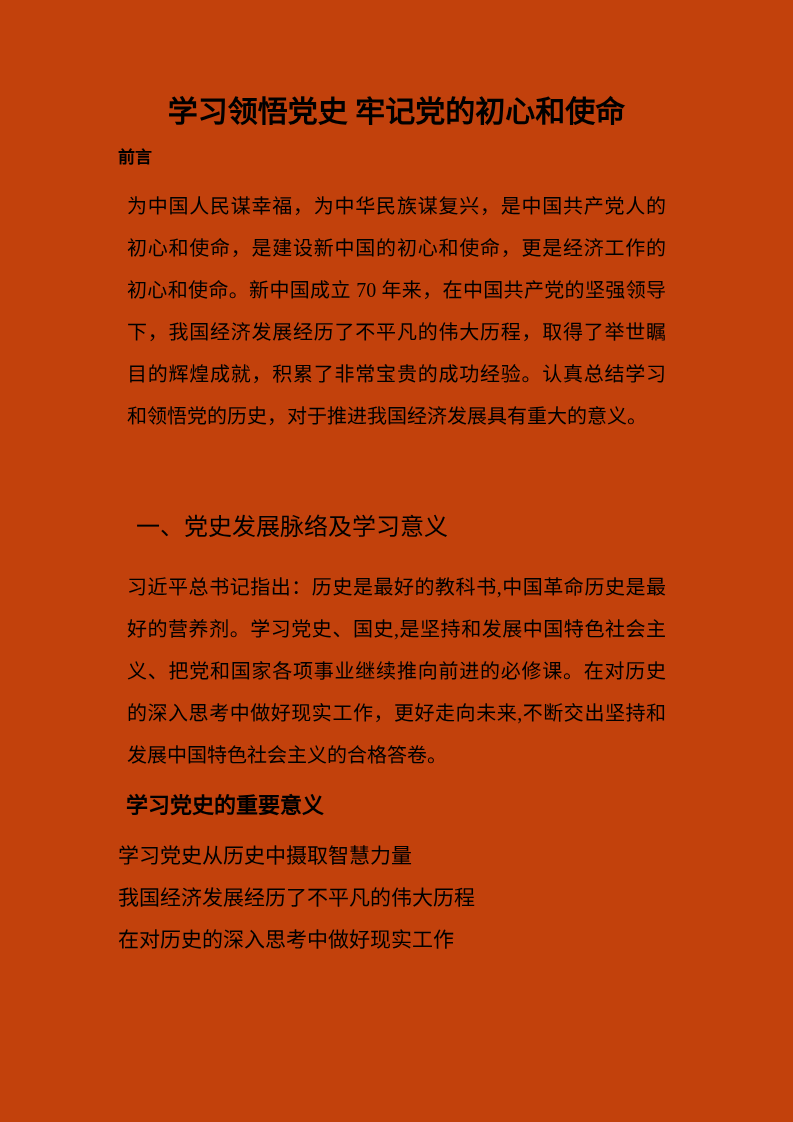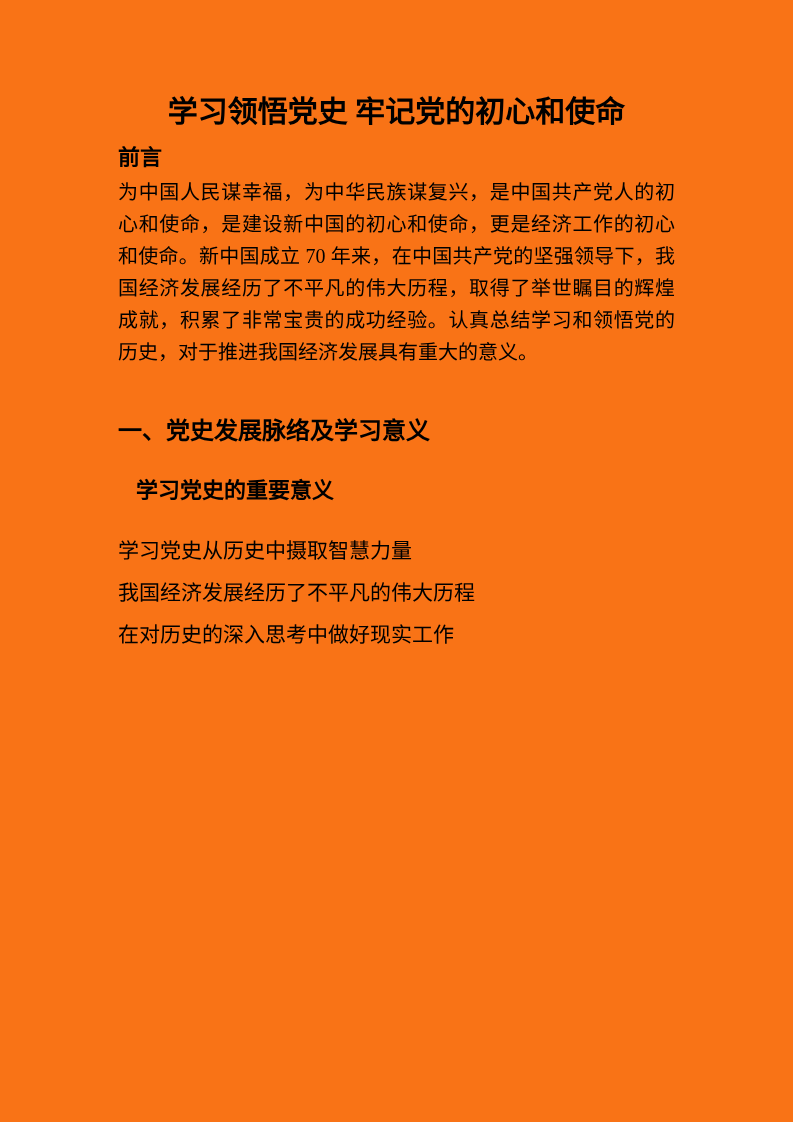--- a/index.html
+++ b/index.html
@@ -7,58 +7,58 @@
     padding: 0;
     background: #ffffff;
   }
   .page {
     position: relative;
     width: 793px;
     height: 1122px;
     box-sizing: border-box;
     margin: 0 auto;
     padding: 88px 118px 0 118px;
-    background: #f97316;
+    background: #c2410c;
     color: #000000;
     font-family: "Liberation Serif", "DejaVu Serif", serif;
     overflow: hidden;
   }
   .doc-title {
     margin: 0;
     font-size: 30px;
     font-weight: bold;
     line-height: 48px;
     text-align: center;
     white-space: nowrap;
   }
   .h-preface {
     margin: 4px 0 0 0;
-    font-size: 22px;
+    font-size: 17px;
     font-weight: bold;
     line-height: 36px;
     font-family: Liberation Serif, serif;
   }
   .h-section {
-    margin: 0;
+    margin: 18px;
     font-size: 24px;
-    font-weight: bold;
+    font-weight: normal;
     line-height: 42px;
     font-family: "Liberation Sans", "DejaVu Sans", sans-serif;
   }
   .h-sub {
-    margin: 18px;
+    margin: 8px;
     font-size: 22px;
     font-weight: bold;
     line-height: 42px;
     font-family: "Liberation Sans", "DejaVu Sans", sans-serif;
   }
   .body-par {
-    margin: 0;
+    margin: 9px;
     font-size: 20px;
-    line-height: 32px;
+    line-height: 42px;
     text-align: justify;
     text-justify: inter-ideograph;
   }
   .point-line {
     margin: 0;
     font-size: 21px;
     line-height: 42px;
     text-align: left;
   }
   .blank-line {
@@ -76,20 +76,21 @@
   <h1 class="doc-title">学习领悟党史 牢记党的初心和使命</h1>
 
   <h2 class="h-preface">前言</h2>
 
   <p class="body-par">为中国人民谋幸福，为中华民族谋复兴，是中国共产党人的初心和使命，是建设新中国的初心和使命，更是经济工作的初心和使命。新中国成立 70 年来，在中国共产党的坚强领导下，我国经济发展经历了不平凡的伟大历程，取得了举世瞩目的辉煌成就，积累了非常宝贵的成功经验。认真总结学习和领悟党的历史，对于推进我国经济发展具有重大的意义。</p>
 
   <div class="blank-line"></div>
 
   <h2 class="h-section">一、党史发展脉络及学习意义</h2>
 
+  <p class="body-par">习近平总书记指出：历史是最好的教科书,中国革命历史是最好的营养剂。学习党史、国史,是坚持和发展中国特色社会主义、把党和国家各项事业继续推向前进的必修课。在对历史的深入思考中做好现实工作，更好走向未来,不断交出坚持和发展中国特色社会主义的合格答卷。</p>
 
   <h3 class="h-sub">学习党史的重要意义</h3>
 
   <p class="point-line">学习党史从历史中摄取智慧力量</p>
 
   <p class="point-line">我国经济发展经历了不平凡的伟大历程</p>
 
   <p class="point-line">在对历史的深入思考中做好现实工作</p>
 
 

